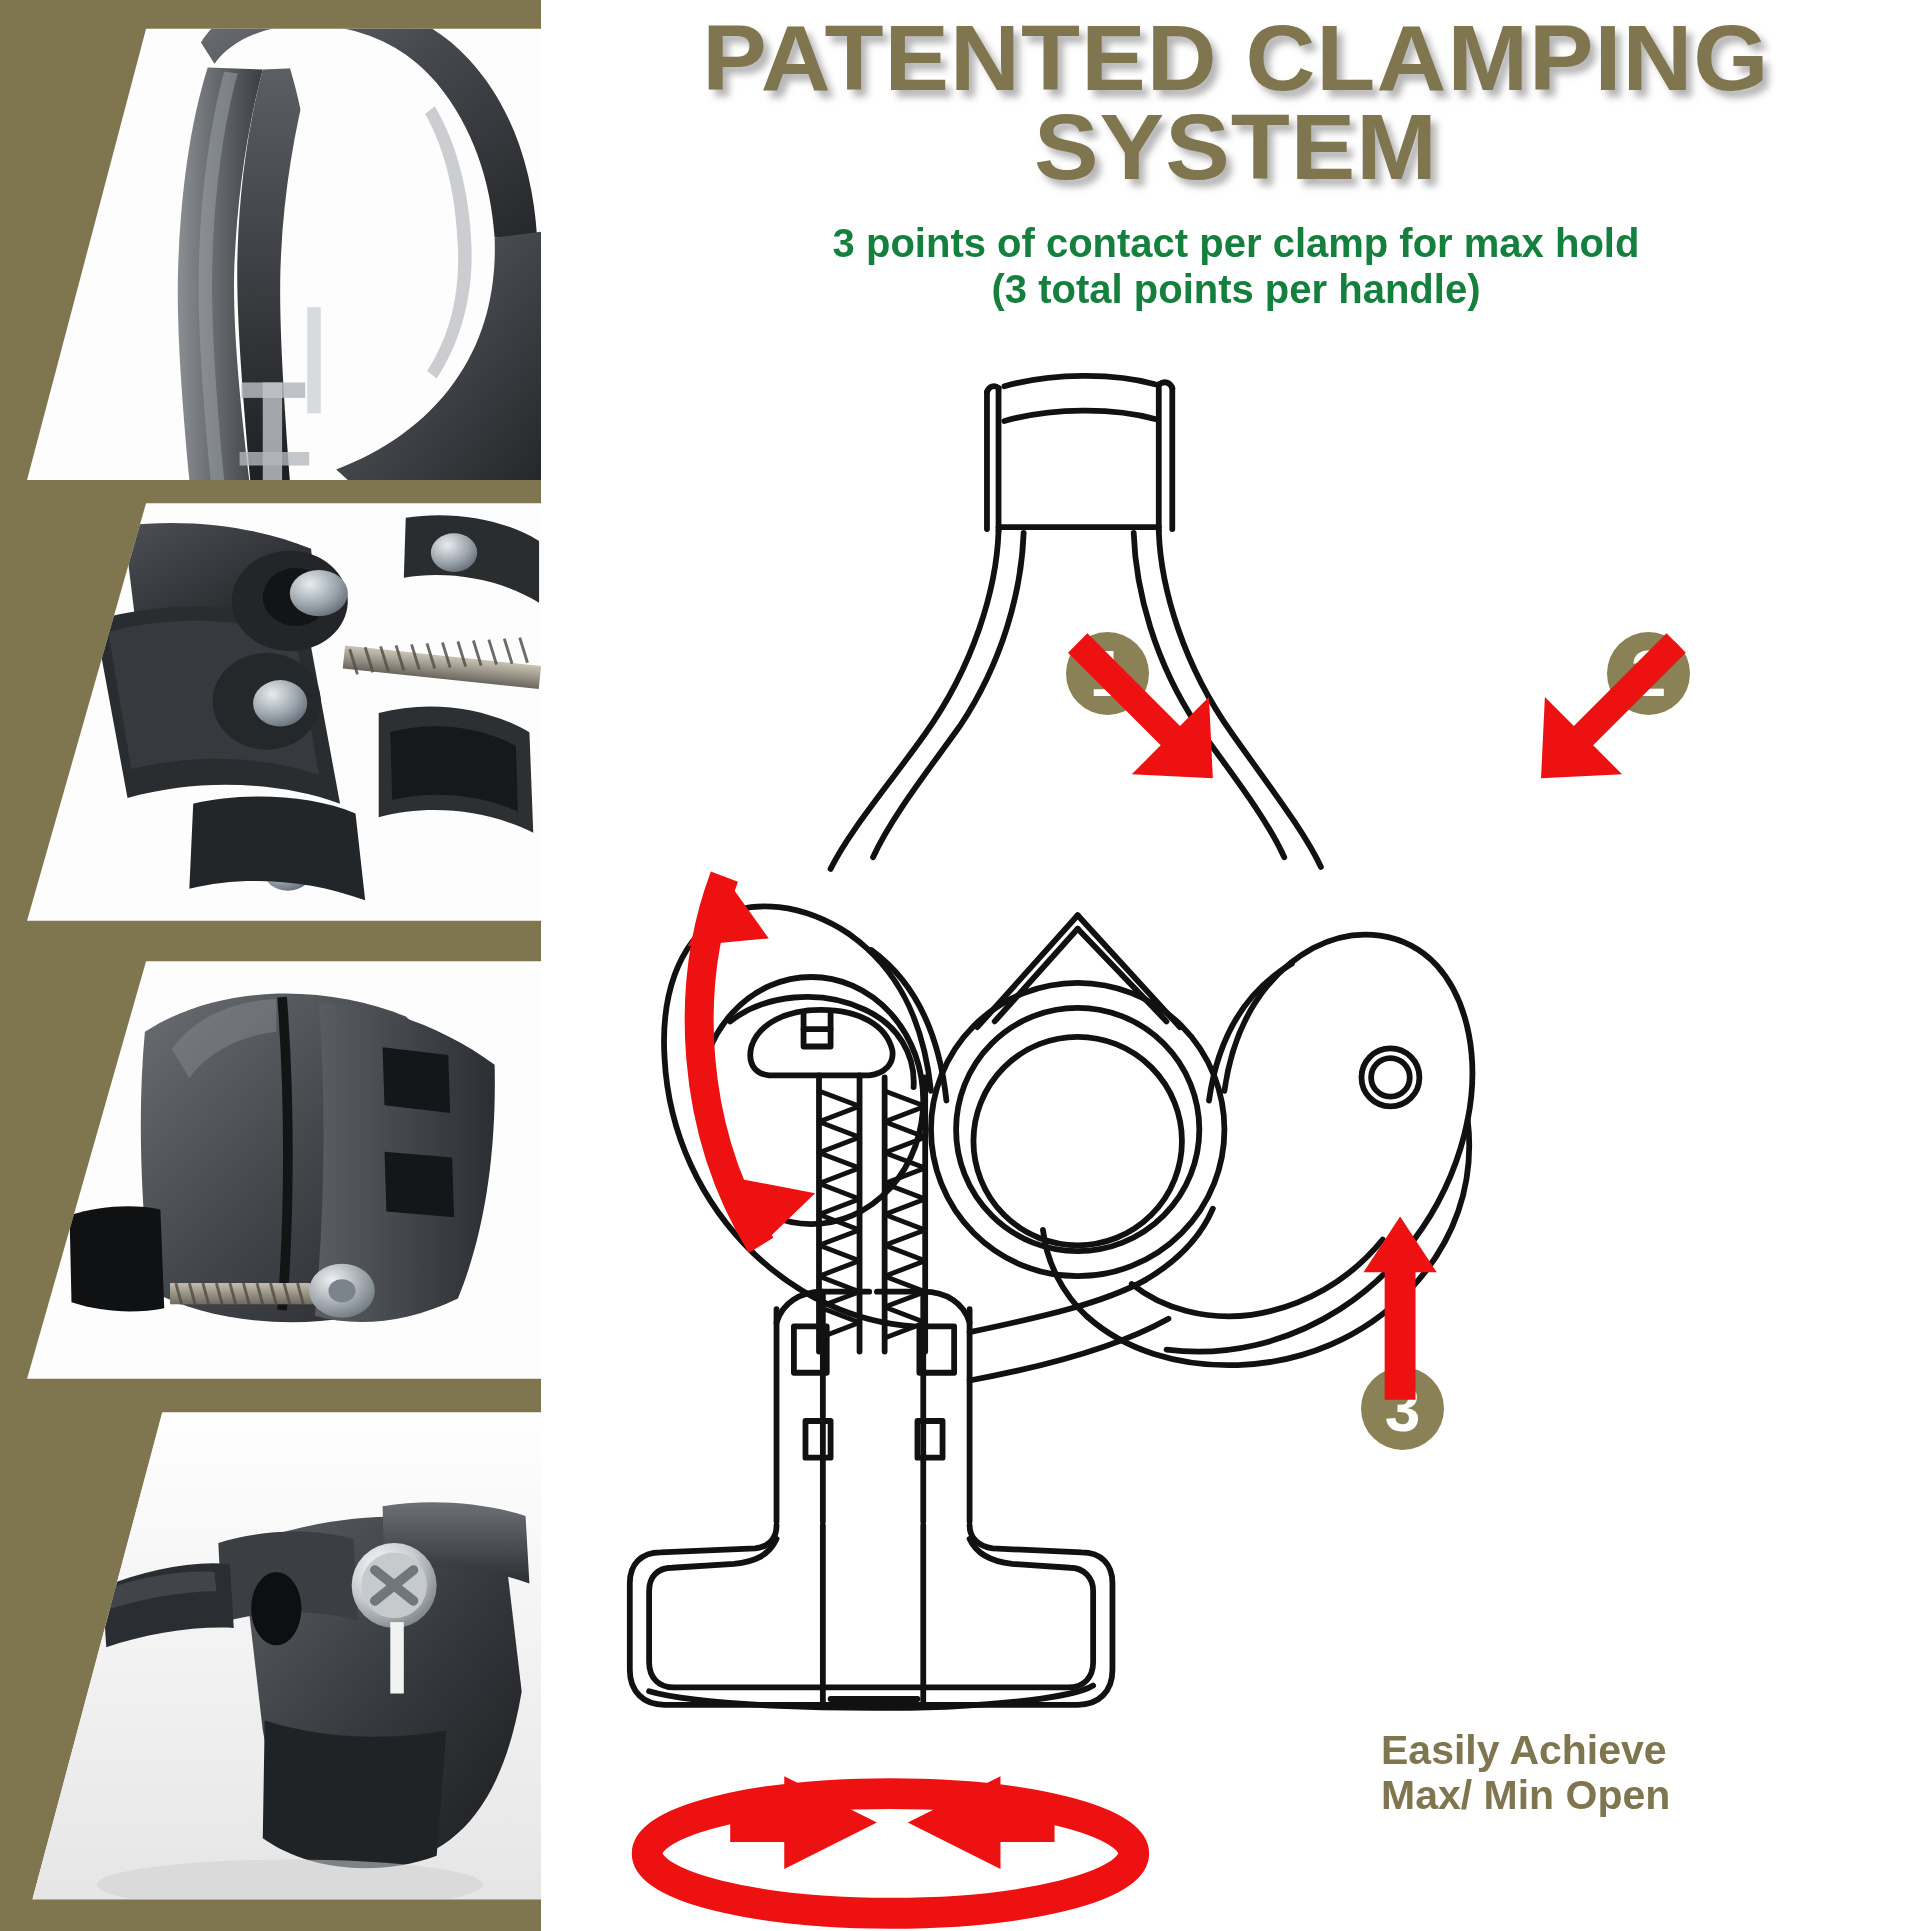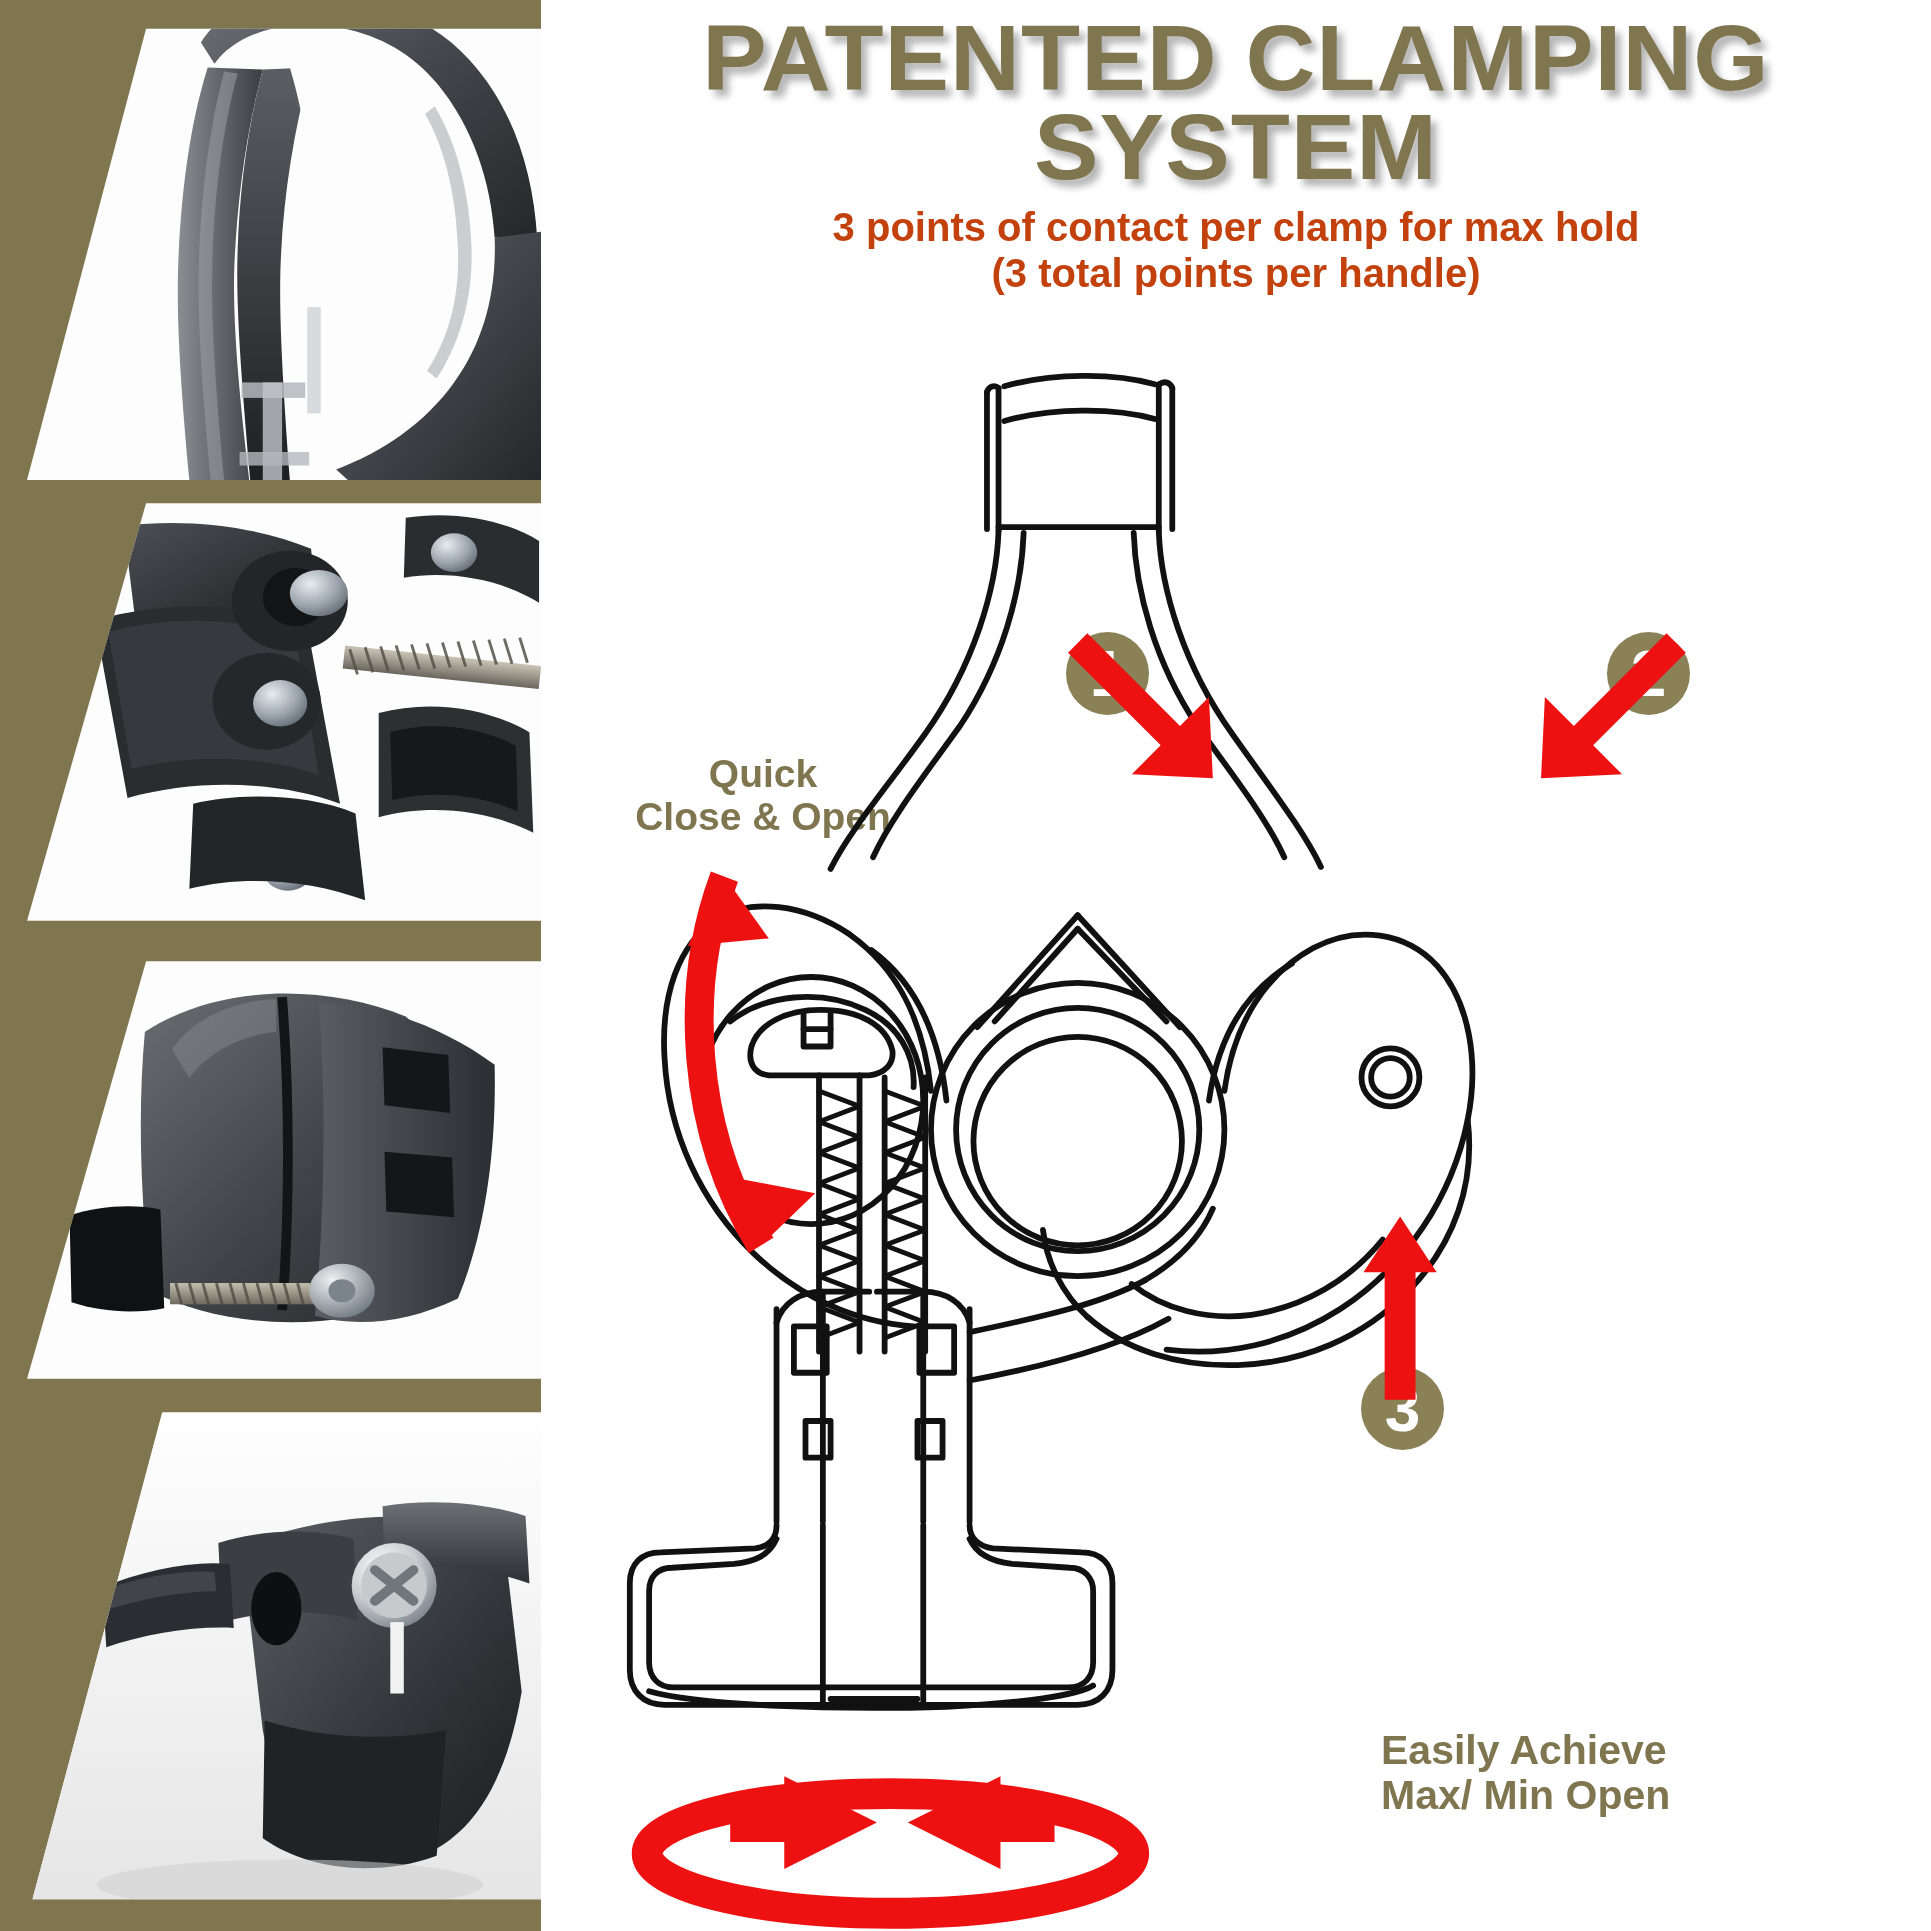--- a/index.html
+++ b/index.html
@@ -29,22 +29,22 @@
   
   #header{position:absolute;left:541px;top:0;width:1390px;height:348px;}
   #title{position:absolute;left:0;top:13.5px;width:1390px;
          text-align:center;line-height:0.96;}
   #title .tl{display:block;font-size:93px;font-weight:bold;
              letter-spacing:1px;color:#7f7650;
              -webkit-text-stroke:6.8px #ffffff;paint-order:stroke fill;
              text-shadow:5.8px 6.8px 6.8px rgba(120,120,120,.55);
              font-family:"Liberation Sans","DejaVu Sans",sans-serif;
              transform:scaleX(1.04);transform-origin:center;}
-  #subtitle{position:absolute;left:0;top:204px;width:1390px;text-align:center;
-            color:#c2410c;font-size:40px;font-weight:bold;line-height:1.16;}
+  #subtitle{position:absolute;left:0;top:220px;width:1390px;text-align:center;
+            color:#15803d;font-size:40px;font-weight:bold;line-height:1.16;}
 
   
   .side-label{position:absolute;color:#7f7650;font-weight:bold;
               line-height:1.1;text-align:center;}
   #label-quick{left:618px;top:753px;width:290px;font-size:39px;}
   #label-grip{left:1381px;top:1728px;width:502px;font-size:41px;text-align:left;}
 
   
   .badge{position:absolute;width:83px;height:83px;border-radius:50%;
          background:#8b8157;color:#ffffff;font-size:64px;font-weight:bold;
@@ -272,24 +272,20 @@
     <div id="title">
       <span class="tl">PATENTED CLAMPING</span>
       <span class="tl">SYSTEM</span>
     </div>
     <div id="subtitle">
       <div>3 points of contact per clamp for max hold</div>
       <div>(3 total points per handle)</div>
     </div>
   </div>
 
-  <div class="side-label" id="label-quick">
-    <div>Quick</div>
-    <div>Close &amp; Open</div>
-  </div>
   <div class="side-label" id="label-grip">
     <div>Easily Achieve</div>
     <div>Max/ Min Open</div>
   </div>
 
   <div class="badge" id="badge-1">1</div>
   <div class="badge" id="badge-2">2</div>
   <div class="badge" id="badge-3">3</div>
 
   <div id="diagram">

